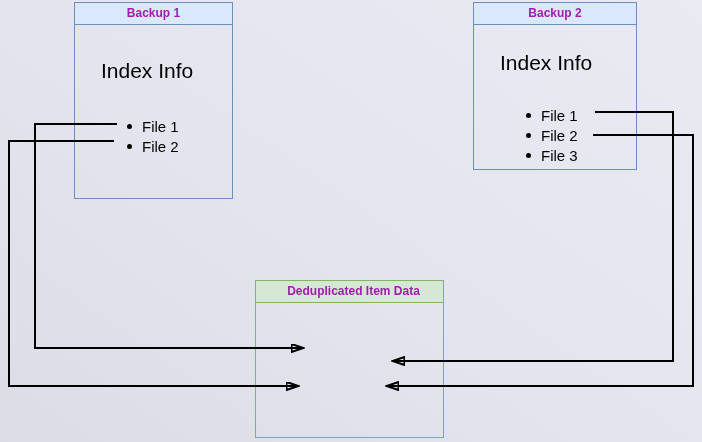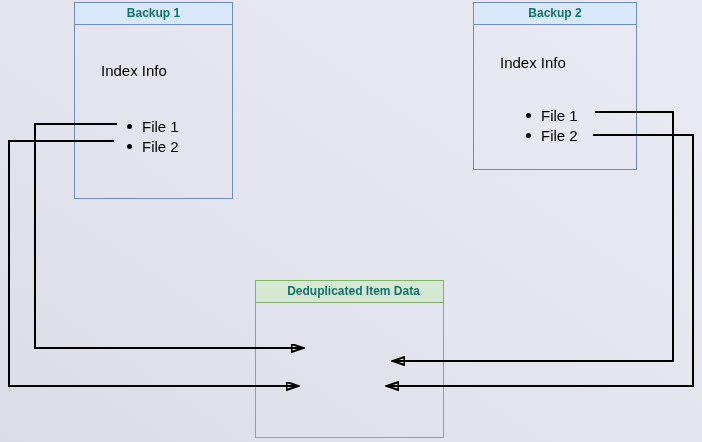--- a/index.html
+++ b/index.html
@@ -20,32 +20,32 @@
     border: 1.5px solid #6c8ebf;
     background: transparent;
   }
   .box .header {
     box-sizing: border-box;
     height: 22px;
     line-height: 21px;
     text-align: center;
     font-size: 12px;
     font-weight: bold;
-    color: #0f766e;
+    color: #a21caf;
     background: #dae8fc;
     border-bottom: 1.5px solid #6c8ebf;
     white-space: nowrap;
   }
   .box.green { border-color: #82b366; }
   .box.green .header { background: #d5e8d4; border-bottom-color: #82b366; padding-left: 8px; }
 
   .index-label {
     position: absolute;
     left: 26px;
-    font-size: 15px;
+    font-size: 21px;
     line-height: 16px;
     color: #000;
     white-space: nowrap;
   }
   .file-list { position: absolute; left: 0; right: 0; }
   .file-row {
     display: flex;
     align-items: center;
     height: 20px;
     padding-left: 52px;
@@ -102,20 +102,24 @@
     <div class="index-label">Index Info</div>
     <div class="file-list">
       <div class="file-row">
         <span class="dot"></span>
         <span>File 1</span>
       </div>
       <div class="file-row">
         <span class="dot"></span>
         <span>File 2</span>
       </div>
+      <div class="file-row">
+        <span class="dot"></span>
+        <span>File 3</span>
+      </div>
     </div>
   </div>
 
   <div class="box green" id="dedup">
     <div class="header">Deduplicated Item Data</div>
   </div>
 
   <svg id="wires" width="702" height="442" viewBox="0 0 702 442">
     <defs>
       <marker id="arrow" markerUnits="userSpaceOnUse" markerWidth="14" markerHeight="10" refX="12" refY="4.5" orient="auto">

